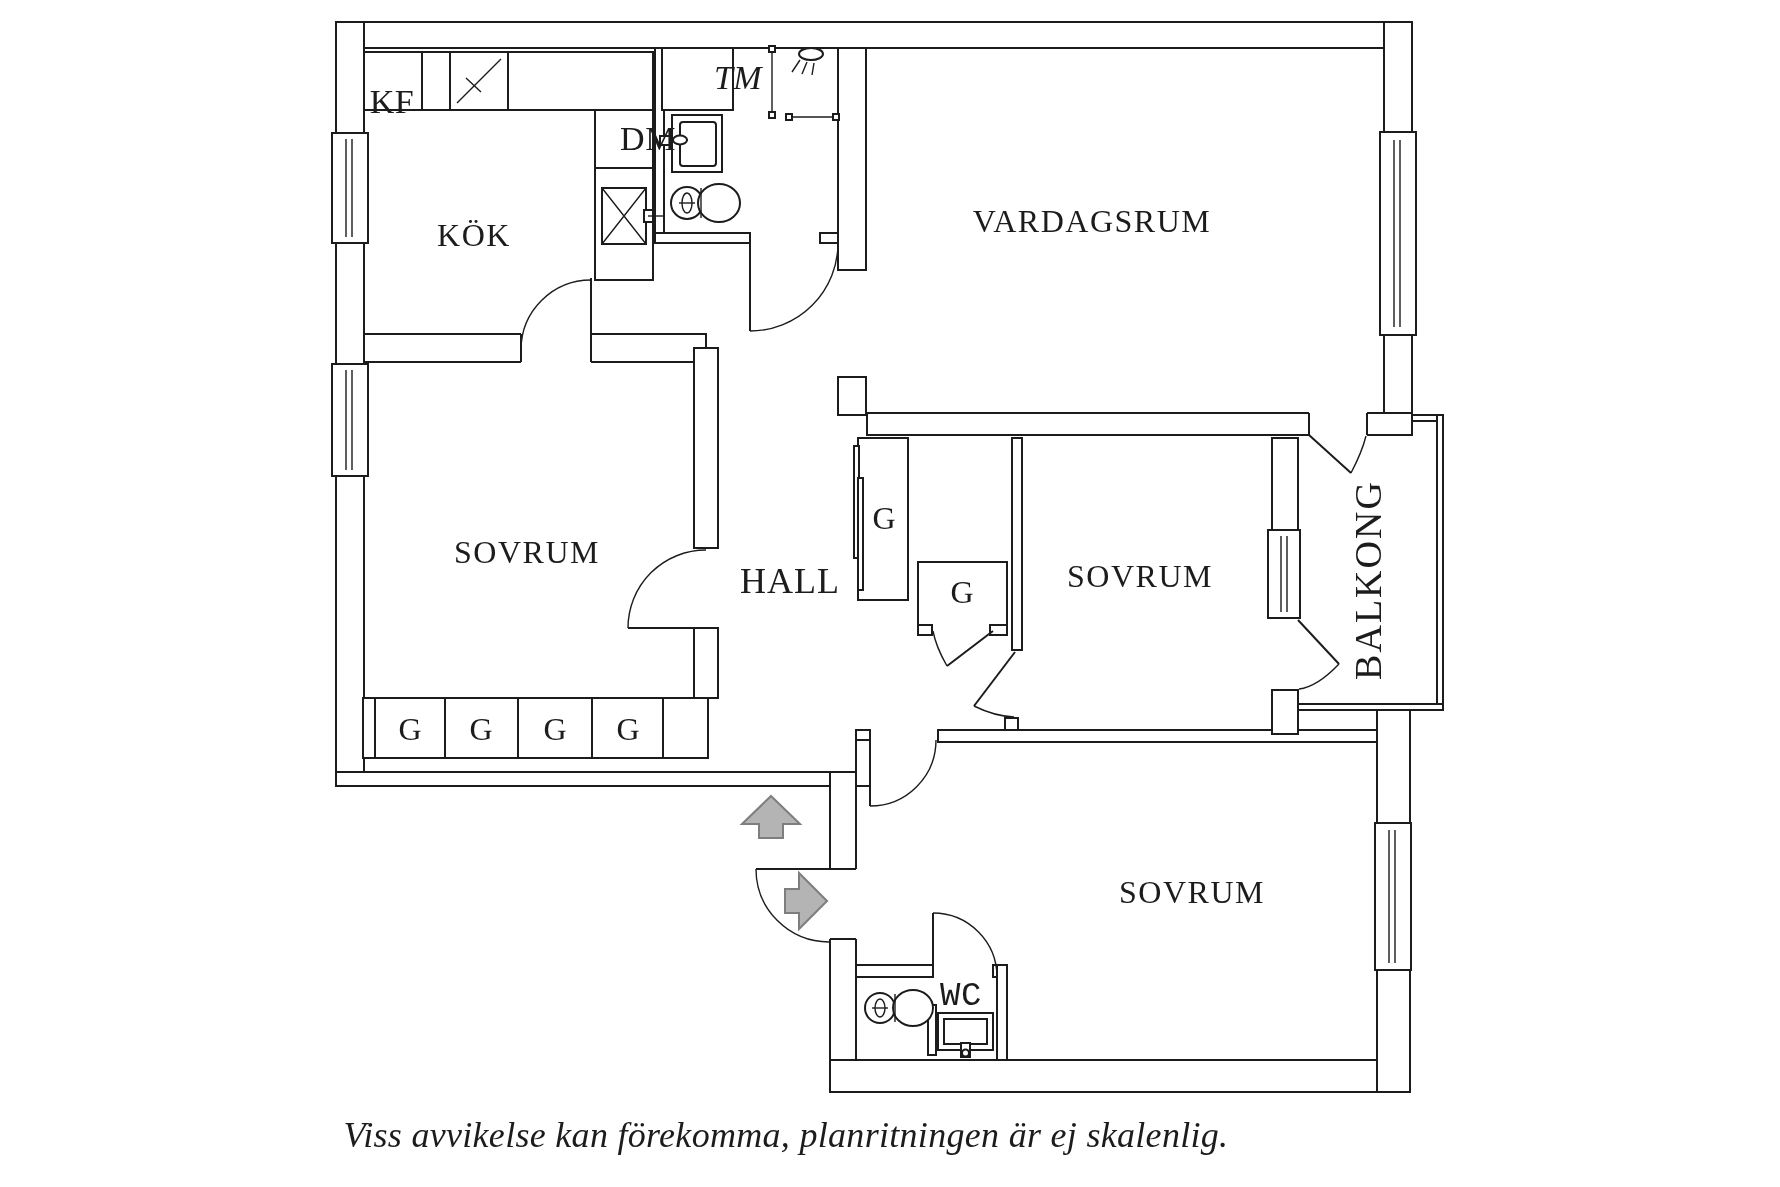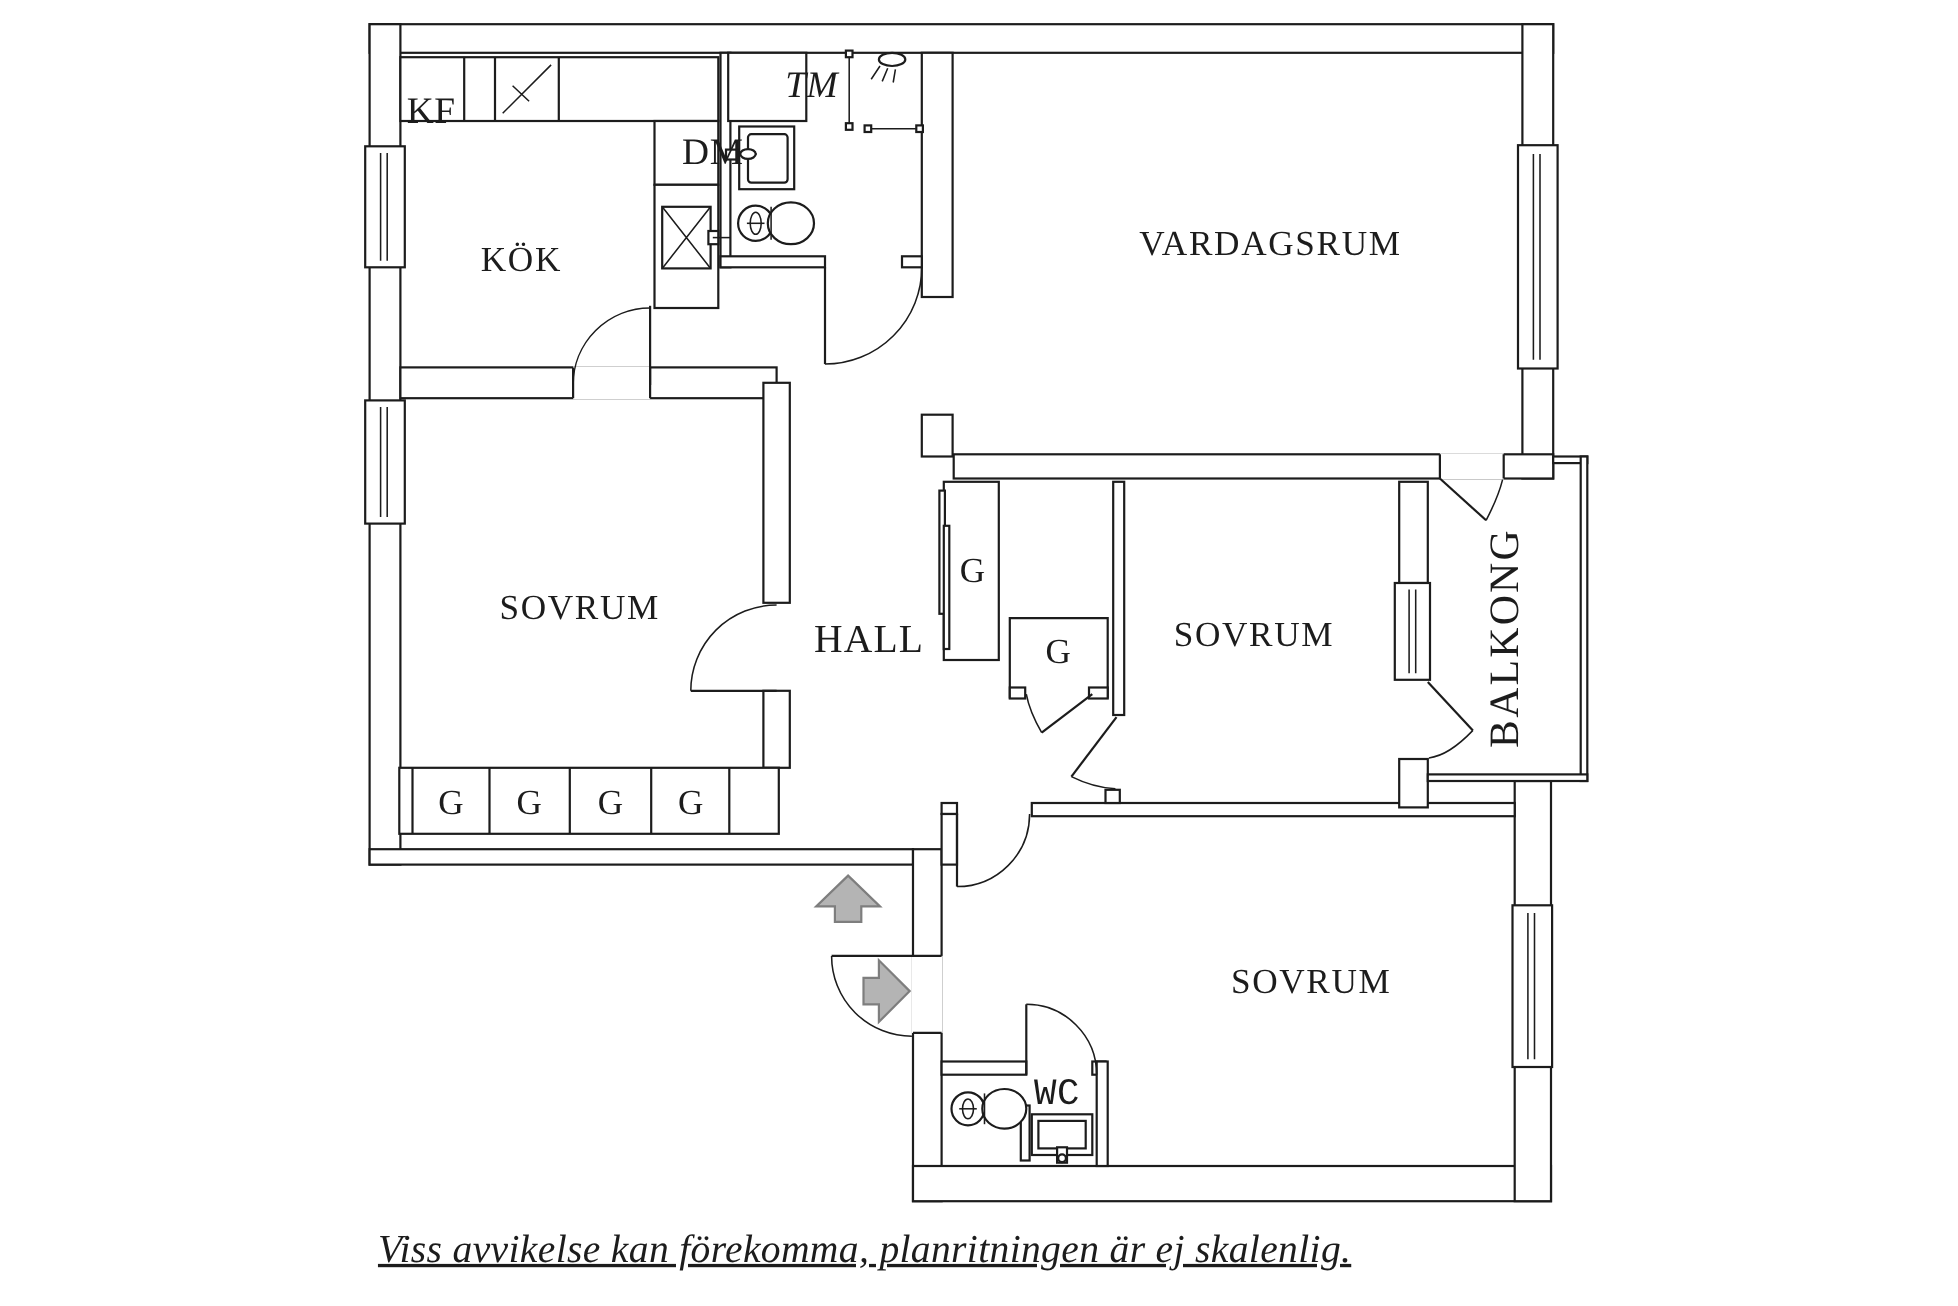--- a/index.html
+++ b/index.html
@@ -10,21 +10,21 @@
   .stage svg { position:absolute; left:0; top:0; }
   .lbl {
     position:absolute; transform:translate(-50%,-50%);
     color:#1c1c1c; white-space:nowrap; line-height:1;
   }
   .room  { font-size:32px; letter-spacing:1.5px; }
   .hallr { font-size:36px; letter-spacing:1px; }
   .small { font-size:34px; letter-spacing:0.5px; }
   .g     { font-size:32px; }
   .balk  { transform:translate(-50%,-50%) rotate(-90deg); font-size:38px; letter-spacing:2px; }
-  .caption { font-style:italic; font-size:36px; letter-spacing:0.3px;text-decoration:underline; }
+  .caption { font-style:italic; font-size:36px; letter-spacing:0.3px; }
   
   .w   { fill:#ffffff; stroke:#1c1c1c; stroke-width:2; }
   .cut { fill:#ffffff; stroke:none; }
   .ln  { fill:none; stroke:#1c1c1c; stroke-width:2; }
   .tln { fill:none; stroke:#1c1c1c; stroke-width:1.4; }
   .fx  { fill:#ffffff; stroke:#1c1c1c; stroke-width:2; }
 </style>
 </head>
 <body>
 
@@ -226,21 +226,21 @@
     <g fill="#b4b4b4" stroke="#7e7e7e" stroke-width="2">
       <polygon points="771,796 800,824 783,824 783,838 759,838 759,824 742,824"></polygon>
       <polygon points="827,901 799,873 799,889 785,889 785,913 799,913 799,929"></polygon>
     </g>
   </svg>
 
   <div class="lbl small" style="left:392px; top:84px;margin-top:18px;">KF</div>
   <div class="lbl small" style="left:738px; top:78px;font-style:italic;">TM</div>
   <div class="lbl small" style="left:624px; top:139px;padding-left:48px;">DM</div>
   <div class="lbl room" style="left:474px; top:235px;">KÖK</div>
-  <div class="lbl room" style="left:1155px; top:221px;text-align:center;">VARDAGSRUM</div>
+  <div class="lbl room" style="left:1092px; top:221px;text-align:center;">VARDAGSRUM</div>
   <div class="lbl room" style="left:527px; top:552px;">SOVRUM</div>
   <div class="lbl hallr" style="left:790px; top:581px;text-align:center;">HALL</div>
   <div class="lbl room" style="left:1140px; top:576px;">SOVRUM</div>
   <div class="lbl balk" style="left:1368px; top:580px;">BALKONG</div>
   <div class="lbl room" style="left:1192px; top:892px;">SOVRUM</div>
   <div class="lbl small" style="left:961px; top:996px;font-family:Liberation Mono, monospace;">WC</div>
 
   <div class="lbl g" style="left:410px; top:729px;">G</div>
   <div class="lbl g" style="left:481px; top:729px;">G</div>
   <div class="lbl g" style="left:555px; top:729px;">G</div>

